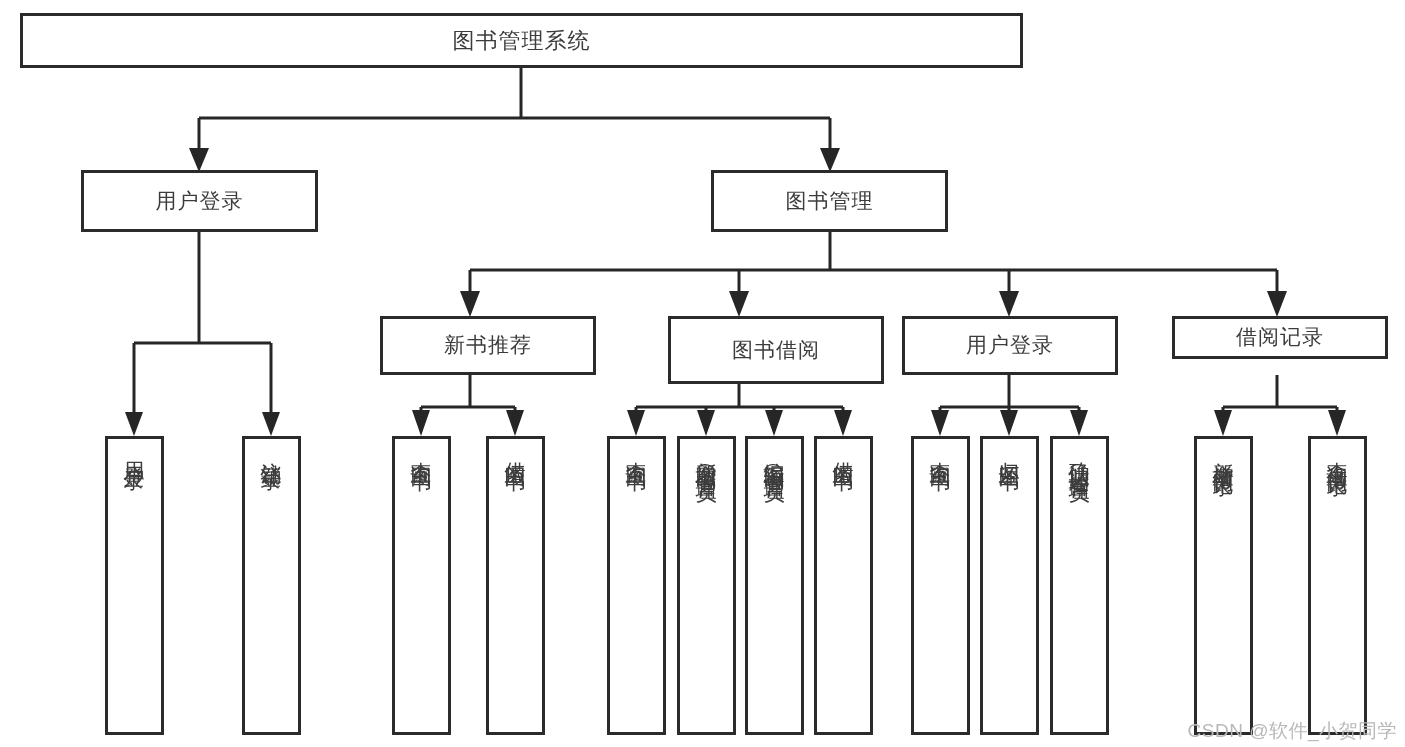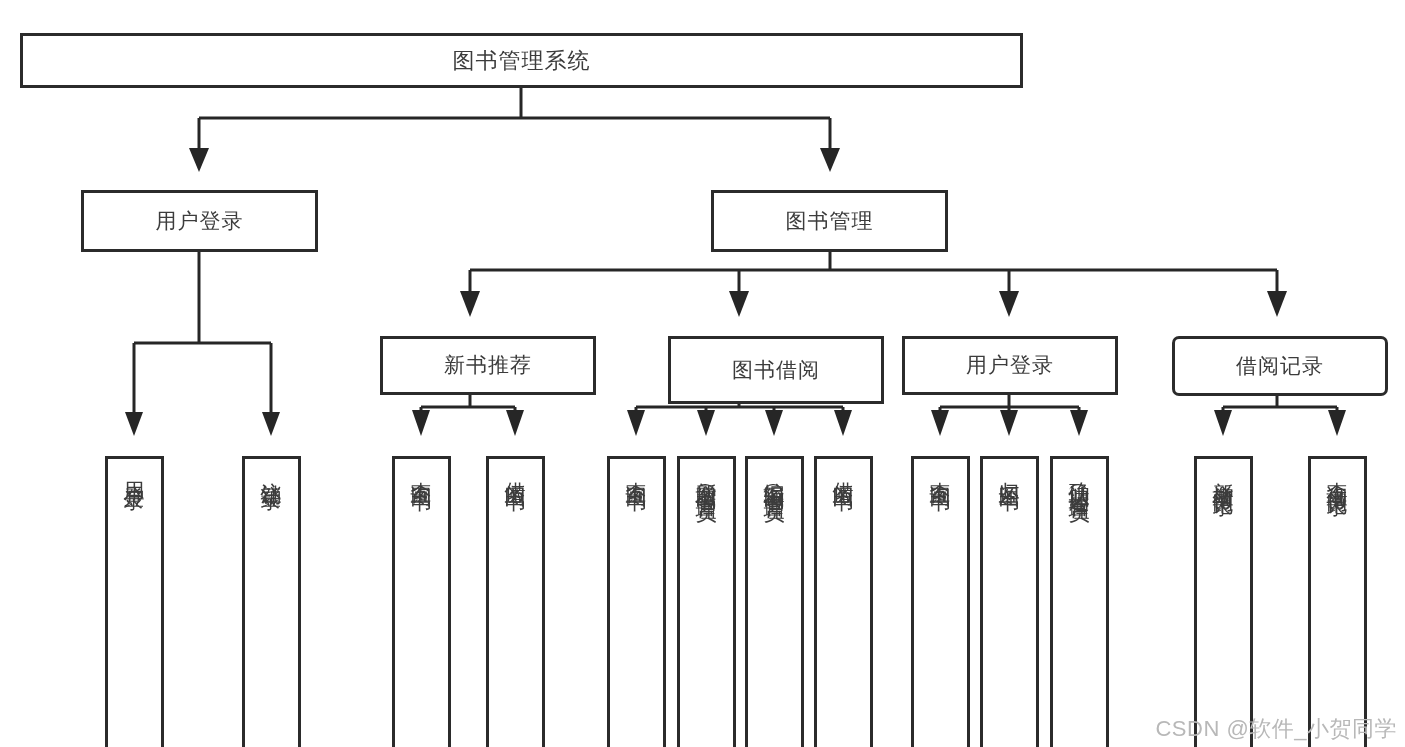--- a/index.html
+++ b/index.html
@@ -39,21 +39,20 @@
   }
   
   .node {
     position: absolute;
     box-sizing: border-box;
     background: #ffffff;
     border: 3px solid #2b2b2b;
     display: flex;
     align-items: center;
     justify-content: center;
-    margin-top: 20px;
   }
   .node .label {
     color: #3c3c3c;
     font-size: 21px;
     line-height: 1.25;
     letter-spacing: 1px;
     white-space: nowrap;
     font-family: "Liberation Sans", "DejaVu Sans", sans-serif;
   }
   .node.root .label { font-size: 22px; }
@@ -72,21 +71,21 @@
     letter-spacing: 3px;
     line-height: 1;
     white-space: nowrap;
     color: #3c3c3c;
   }
   
   #watermark {
     position: absolute;
     right: 8px;
     bottom: 3px;
-    font-size: 22px;
+    font-size: 19px;
     color: #b8b8b8;
     letter-spacing: 0.5px;
     white-space: nowrap;
     font-family: "Liberation Sans", "DejaVu Sans", sans-serif;
     margin-left: 47px;
   }
 </style>
 </head>
 <body>
 
@@ -171,21 +170,21 @@
   </div>
 
   <div class="node level3" style="left:668px; top:316px; width:216px; height:68px;">
     <span class="label">图书借阅</span>
   </div>
 
   <div class="node level3" style="left:902px; top:316px; width:216px; height:59px;">
     <span class="label">用户登录</span>
   </div>
 
-  <div class="node level3" style="left:1172px; top:316px; width:216px; height:60px;border-radius:7px;">
+  <div class="node level3" style="left:1172px; top:316px; width:216px; height:43px;">
     <span class="label">借阅记录</span>
   </div>
 
   <div class="node leaf" style="left:105px; top:436px; width:59px; height:299px;">
     <span class="label">用户登录</span>
   </div>
   <div class="node leaf" style="left:242px; top:436px; width:59px; height:299px;">
     <span class="label">注销登录</span>
   </div>
 

